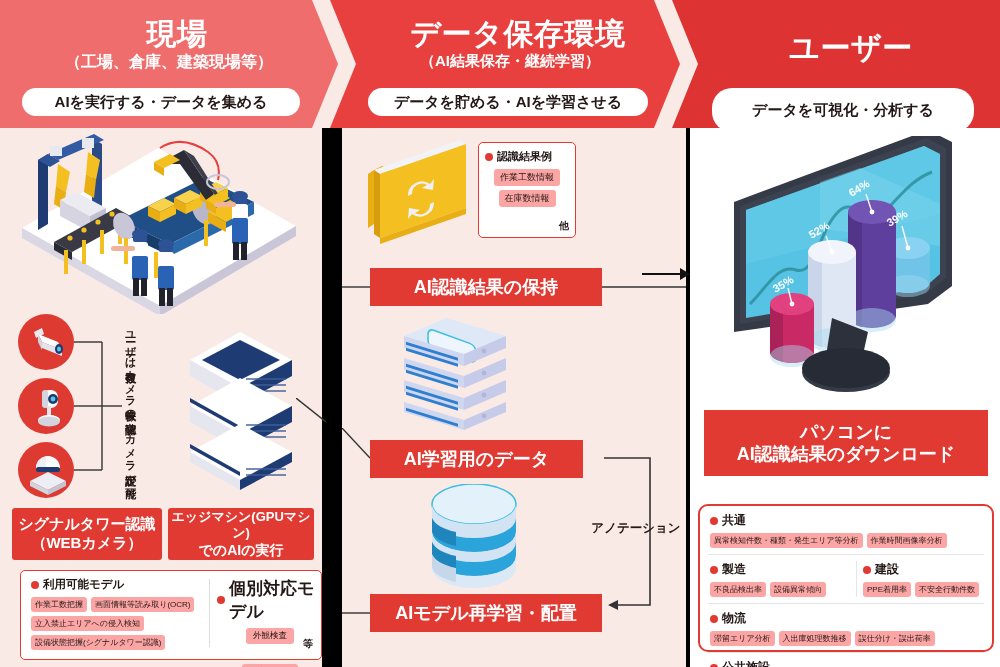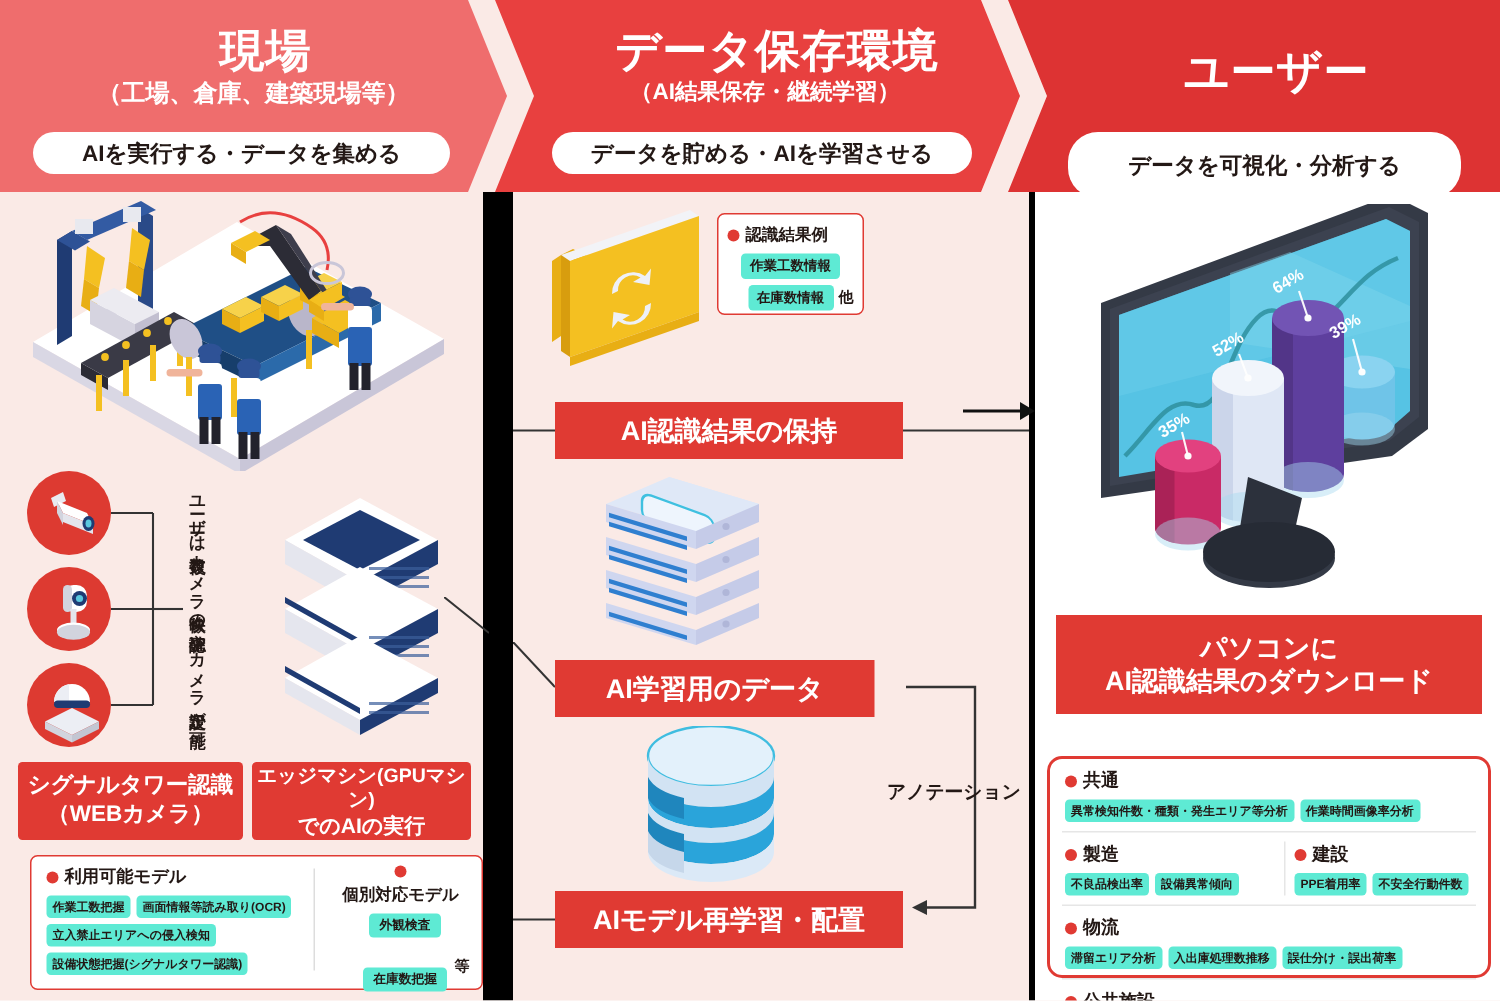--- a/index.html
+++ b/index.html
@@ -69,22 +69,22 @@
   .wcard {
     position: absolute; background: #ffffff;
     border: 1.6px solid #e03a33; border-radius: 5px;
   }
   .cardhead {
     display:flex; align-items:center; gap:4px;
     font-weight:bold; color:#231815;
   }
   .dot { width:8px; height:8px; border-radius:50%; background:#e03a33; flex:none; }
   .chip {
-    display:inline-block; background:#5eead4; color:#231815;
-    border-radius:3px; font-weight:bold; white-space:nowrap;
+    display:inline-block; background:#fca5a5; color:#231815;
+    border-radius:3px; font-weight:normal; white-space:nowrap;
   }
   .chiprow { display:flex; flex-wrap:wrap; gap:4px; }
 
   
   .camcircle { position:absolute; width:56px; height:56px; border-radius:50%; background:#dd3a31; }
 
   
   .vtext {
     position:absolute; writing-mode: vertical-rl; text-orientation: upright;
     font-size: 11px; font-weight: bold; color:#231815; line-height:1.15;
@@ -338,21 +338,21 @@
           <span>利用可能モデル</span>
         </div>
         <div class="chiprow" style="margin-top:5px;">
           <span class="chip" style="font-size:8px;padding:2px 4px;">作業工数把握</span>
           <span class="chip" style="font-size:8px;padding:2px 4px;">画面情報等読み取り(OCR)</span>
           <span class="chip" style="font-size:8px;padding:2px 4px;">立入禁止エリアへの侵入検知</span>
           <span class="chip" style="font-size:8px;padding:2px 4px;">設備状態把握(シグナルタワー認識)</span>
         </div>
       </div>
       <div style="position:absolute;left:196px;top:6px;width:100px;">
-        <div class="cardhead" style="font-size:11px;flex-direction:column;">
+        <div class="cardhead" style="font-size:17px;">
           <span class="dot"></span>
           <span>個別対応モデル</span>
         </div>
         <div style="margin-top:5px;display:flex;flex-direction:column;gap:20px;align-items:center;">
           <span class="chip" style="font-size:8.5px;padding:2px 7px;margin-left:6px;">外観検査</span>
           <span class="chip" style="font-size:8.5px;padding:2px 7px;margin-left:6px;">在庫数把握</span>
         </div>
         <div style="position:absolute;right:4px;top:60px;font-size:10px;font-weight:bold;color:#231815;">等</div>
       </div>
     </div>
@@ -368,21 +368,21 @@
         <polygon points="20,38 106,8 106,72 20,102" fill="#f4c021"></polygon>
         <polygon points="14,34 20,38 20,102 14,98" fill="#d89d0e"></polygon>
         <polygon points="20,102 106,72 106,78 20,108" fill="#e8ae14"></polygon>
         <g transform="translate(44,38)">
           <path d="M4,22 a14,14 0 0 1 22,-12 l4,-5 l-1,11 l-11,-2 l5,-3 a10,10 0 0 0 -15,9 z" fill="#eef0f6"></path>
           <path d="M30,28 a14,14 0 0 1 -22,12 l-4,5 l1,-11 l11,2 l-5,3 a10,10 0 0 0 15,-9 z" fill="#eef0f6"></path>
         </g>
       </svg>
     </div>
 
-    <div class="wcard" style="left:136px; top:14px; width:98px; height:68px;">
+    <div class="wcard" style="left:136px; top:14px; width:98px; height:96px;">
       <div class="cardhead" style="font-size:11px;margin:6px 0 0 6px;">
         <span class="dot"></span>
         <span>認識結果例</span>
       </div>
       <div style="margin-top:5px;display:flex;flex-direction:column;gap:4px;align-items:center;">
         <span class="chip" style="font-size:9px;padding:2px 6px;">作業工数情報</span>
         <span class="chip" style="font-size:9px;padding:2px 6px;">在庫数情報</span>
       </div>
       <div style="position:absolute;right:6px;bottom:4px;font-size:10px;font-weight:bold;color:#231815;">他</div>
     </div>

